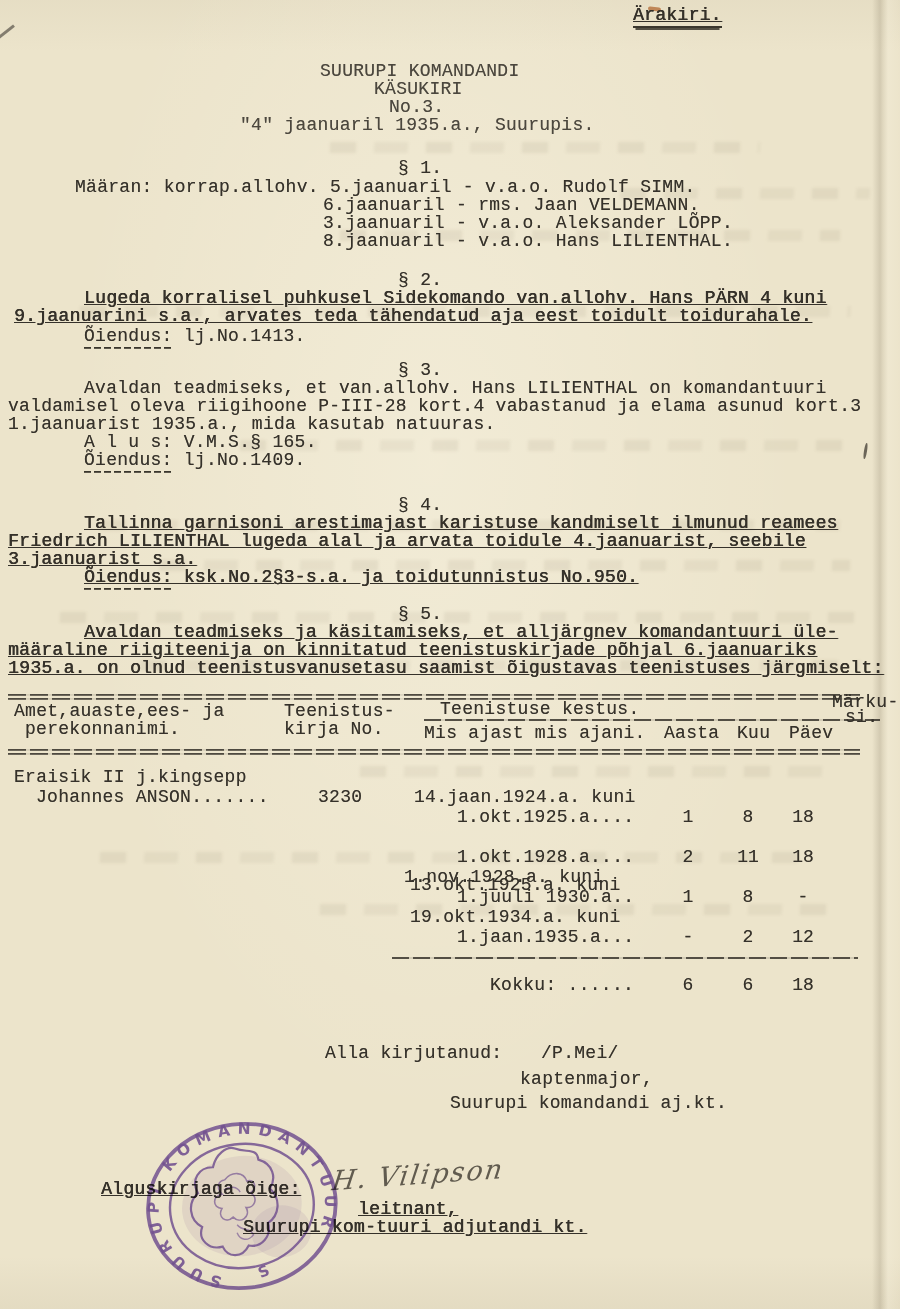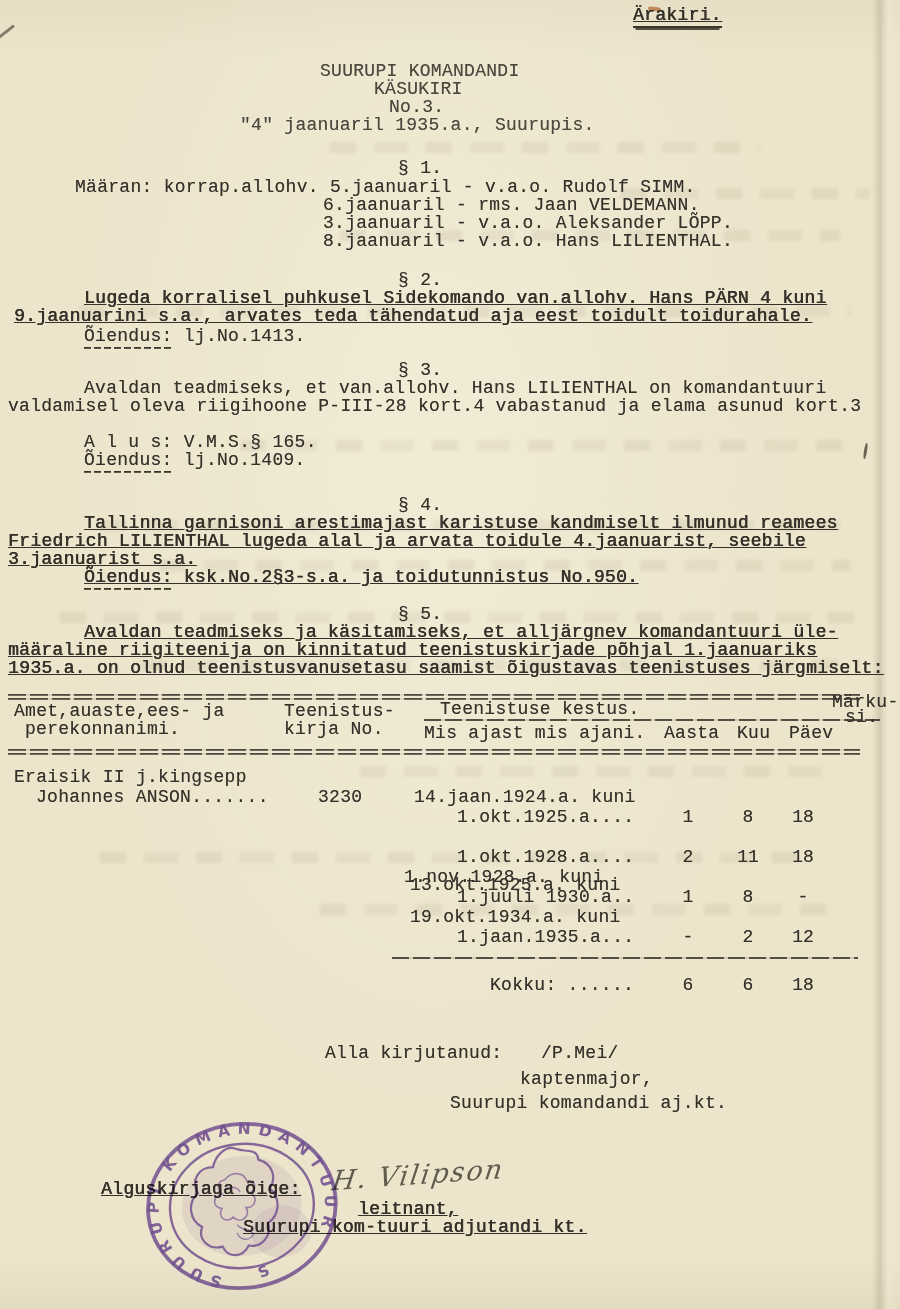--- a/index.html
+++ b/index.html
@@ -83,32 +83,33 @@
   <div class="ln" style="left:323px;top:232px">8.jaanuaril - v.a.o. Hans LILIENTHAL.</div>
 
   <div class="ln" style="left:398px;top:271px">§ 2.</div>
   <div class="ln heavy" style="left:84px;top:289px">Lugeda korralisel puhkusel Sidekomando van.allohv. Hans PÄRN 4 kuni</div>
   <div class="ln heavy" style="left:14px;top:307px">9.jaanuarini s.a., arvates teda tähendatud aja eest toidult toidurahale.</div>
   <div class="ln" style="left:84px;top:327px"><span class="ul-dash">Õiendus:</span><span> lj.No.1413.</span></div>
 
   <div class="ln" style="left:398px;top:361px">§ 3.</div>
   <div class="ln" style="left:84px;top:379px">Avaldan teadmiseks, et van.allohv. Hans LILIENTHAL on komandantuuri</div>
   <div class="ln" style="left:8px;top:397px">valdamisel oleva riigihoone P-III-28 kort.4 vabastanud ja elama asunud kort.3</div>
+  <div class="ln" style="left:8px;top:415px">1.jaanuarist 1935.a., mida kasutab natuuras.</div>
   <div class="ln" style="left:84px;top:433px">A l u s: V.M.S.§ 165.</div>
   <div class="ln" style="left:84px;top:451px"><span class="ul-dash">Õiendus:</span><span> lj.No.1409.</span></div>
 
   <div class="ln" style="left:398px;top:496px">§ 4.</div>
   <div class="ln heavy" style="left:84px;top:514px">Tallinna garnisoni arestimajast karistuse kandmiselt ilmunud reamees</div>
   <div class="ln heavy" style="left:8px;top:532px">Friedrich LILIENTHAL lugeda alal ja arvata toidule 4.jaanuarist, seebile</div>
   <div class="ln heavy" style="left:8px;top:550px">3.jaanuarist s.a.</div>
   <div class="ln heavy" style="left:84px;top:568px"><span class="ul-dash">Õiendus:</span><span> ksk.No.2§3-s.a. ja toidutunnistus No.950.</span></div>
 
   <div class="ln" style="left:398px;top:605px">§ 5.</div>
   <div class="ln heavy" style="left:84px;top:623px">Avaldan teadmiseks ja käsitamiseks, et alljärgnev komandantuuri üle-</div>
-  <div class="ln heavy" style="left:8px;top:641px">määraline riigiteenija on kinnitatud teenistuskirjade põhjal 1.jaanuariks</div>
+  <div class="ln heavy" style="left:8px;top:641px">määraline riigiteenija on kinnitatud teenistuskirjade põhjal 6.jaanuariks</div>
   <div class="ln heavy" style="left:8px;top:659px">1935.a. on olnud teenistusvanusetasu saamist õigustavas teenistuses järgmiselt:</div>
 
   <div class="rule2" style="left:8px;top:694px;width:852px"></div>
   <div class="ln" style="left:14px;top:702px">Amet,auaste,ees- ja</div>
   <div class="ln" style="left:25px;top:720px">perekonnanimi.</div>
   <div class="ln" style="left:284px;top:702px">Teenistus-</div>
   <div class="ln" style="left:284px;top:720px">kirja No.</div>
   <div class="ln" style="left:440px;top:700px">Teenistuse kestus.</div>
   <div class="rule1" style="left:424px;top:719px;width:456px"></div>
   <div class="ln" style="left:424px;top:724px">Mis ajast mis ajani.</div>

